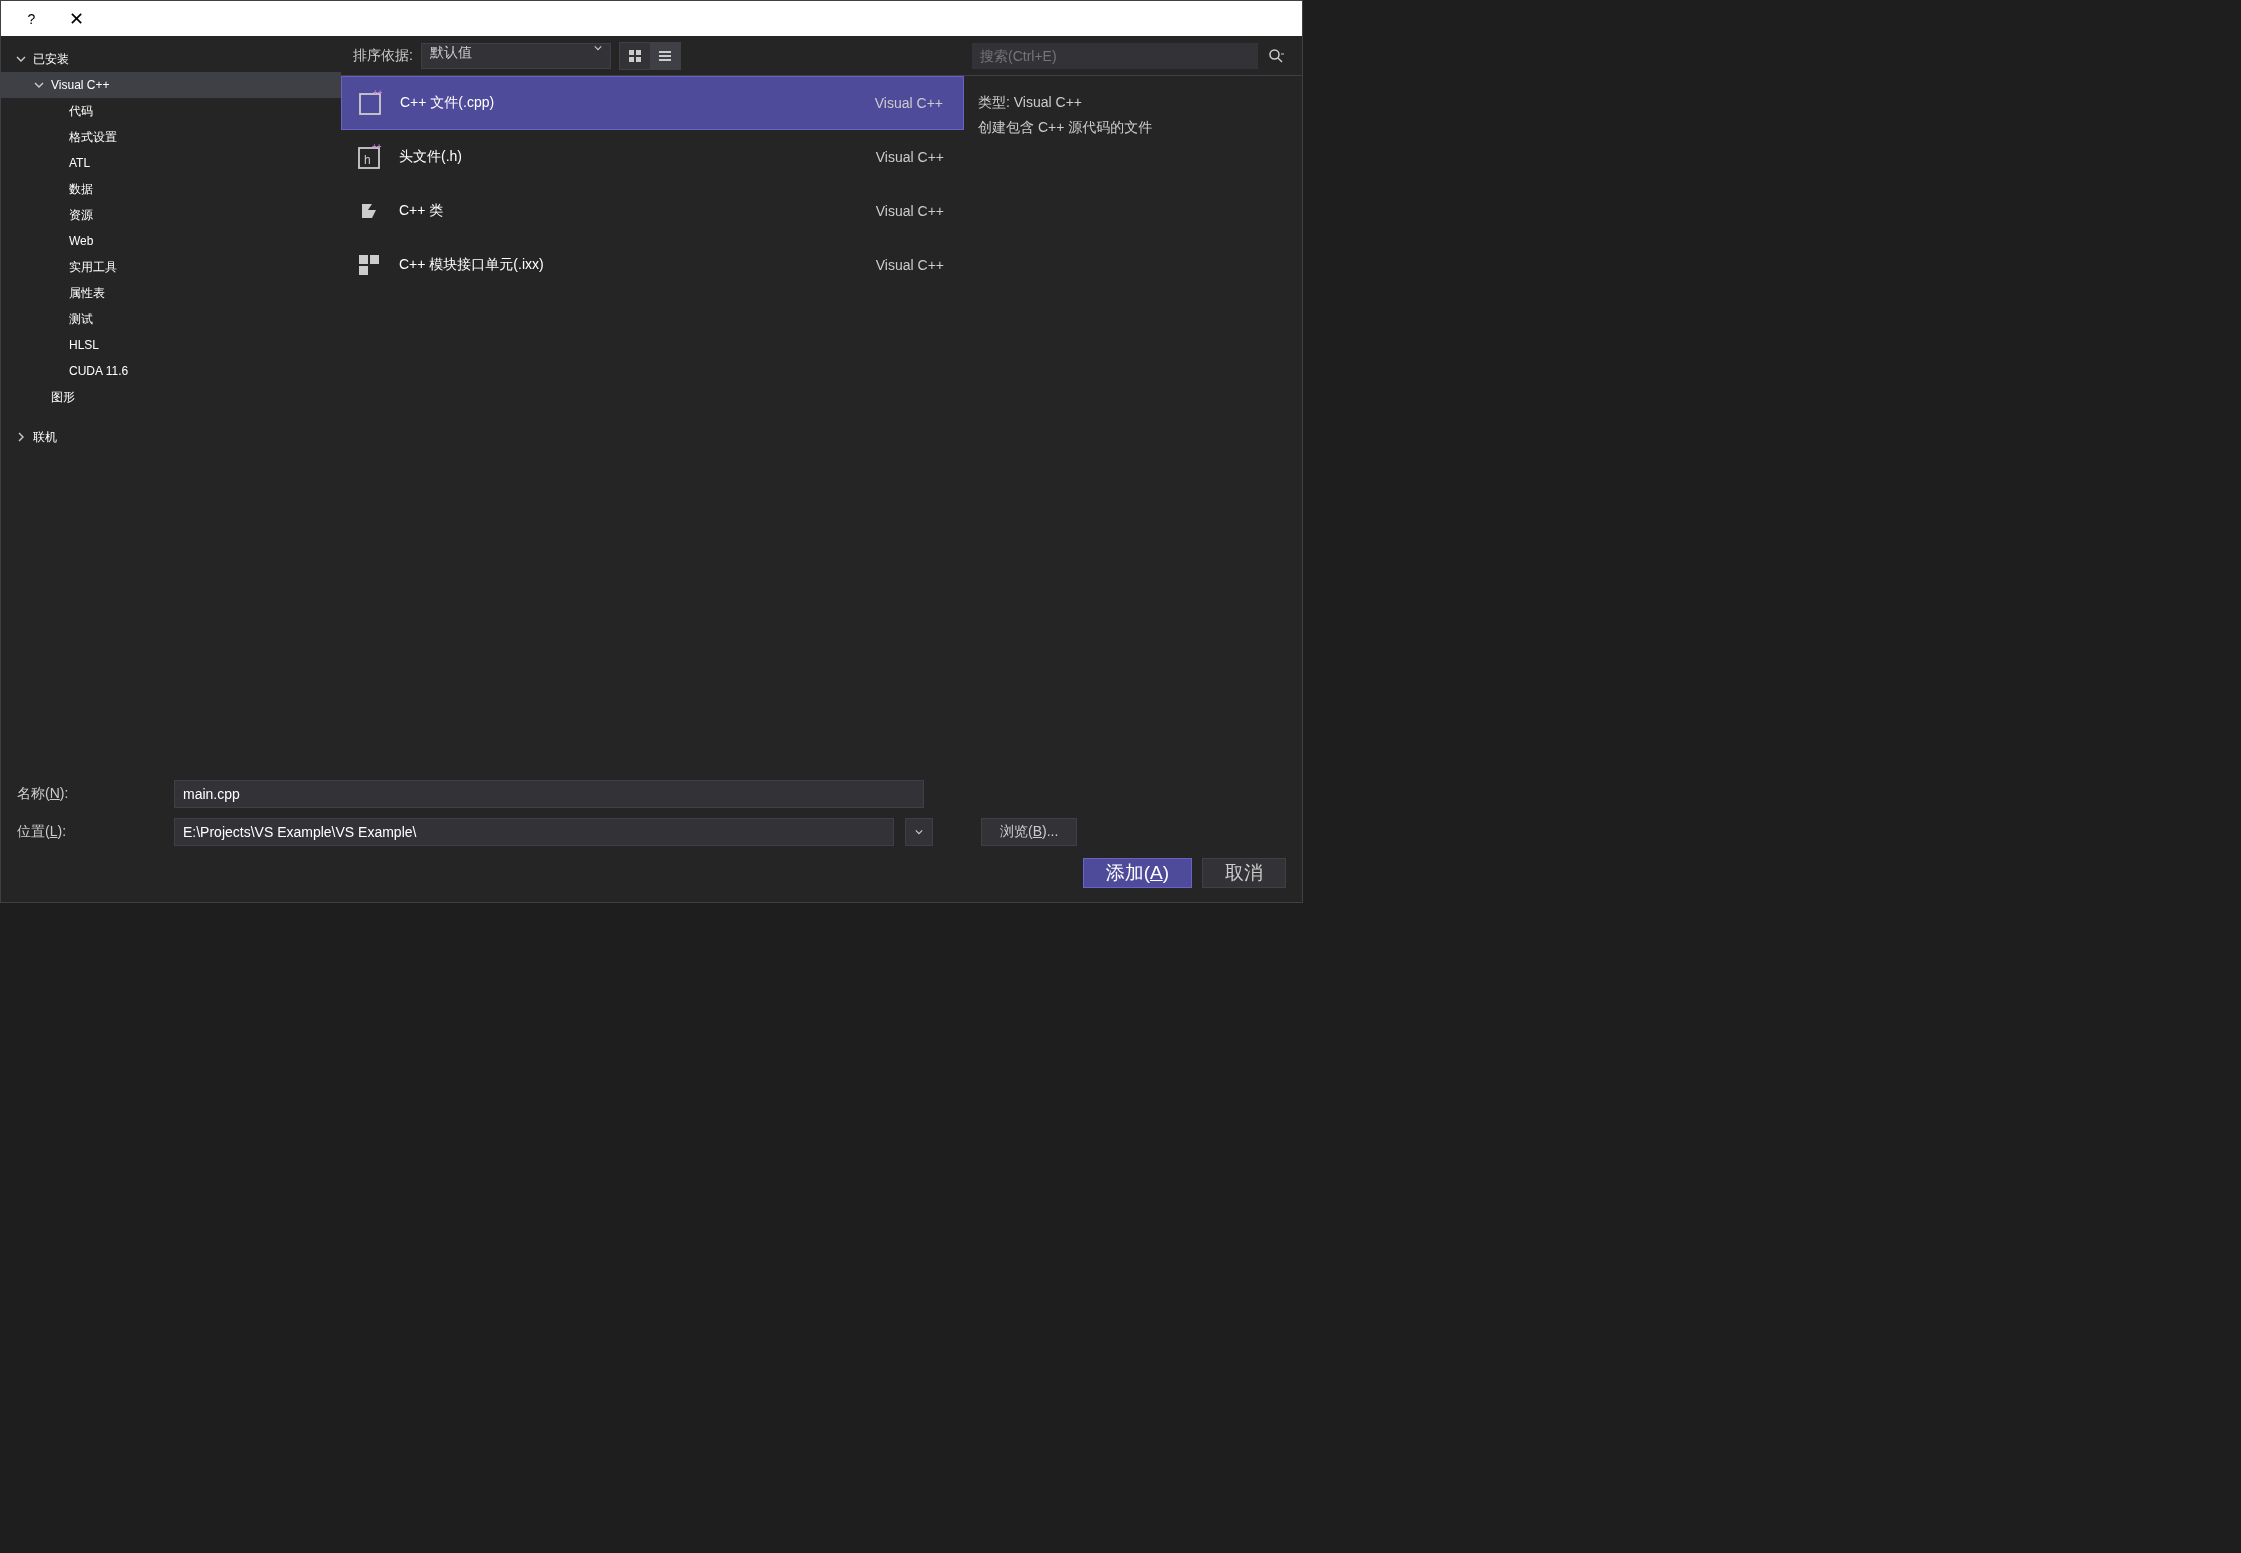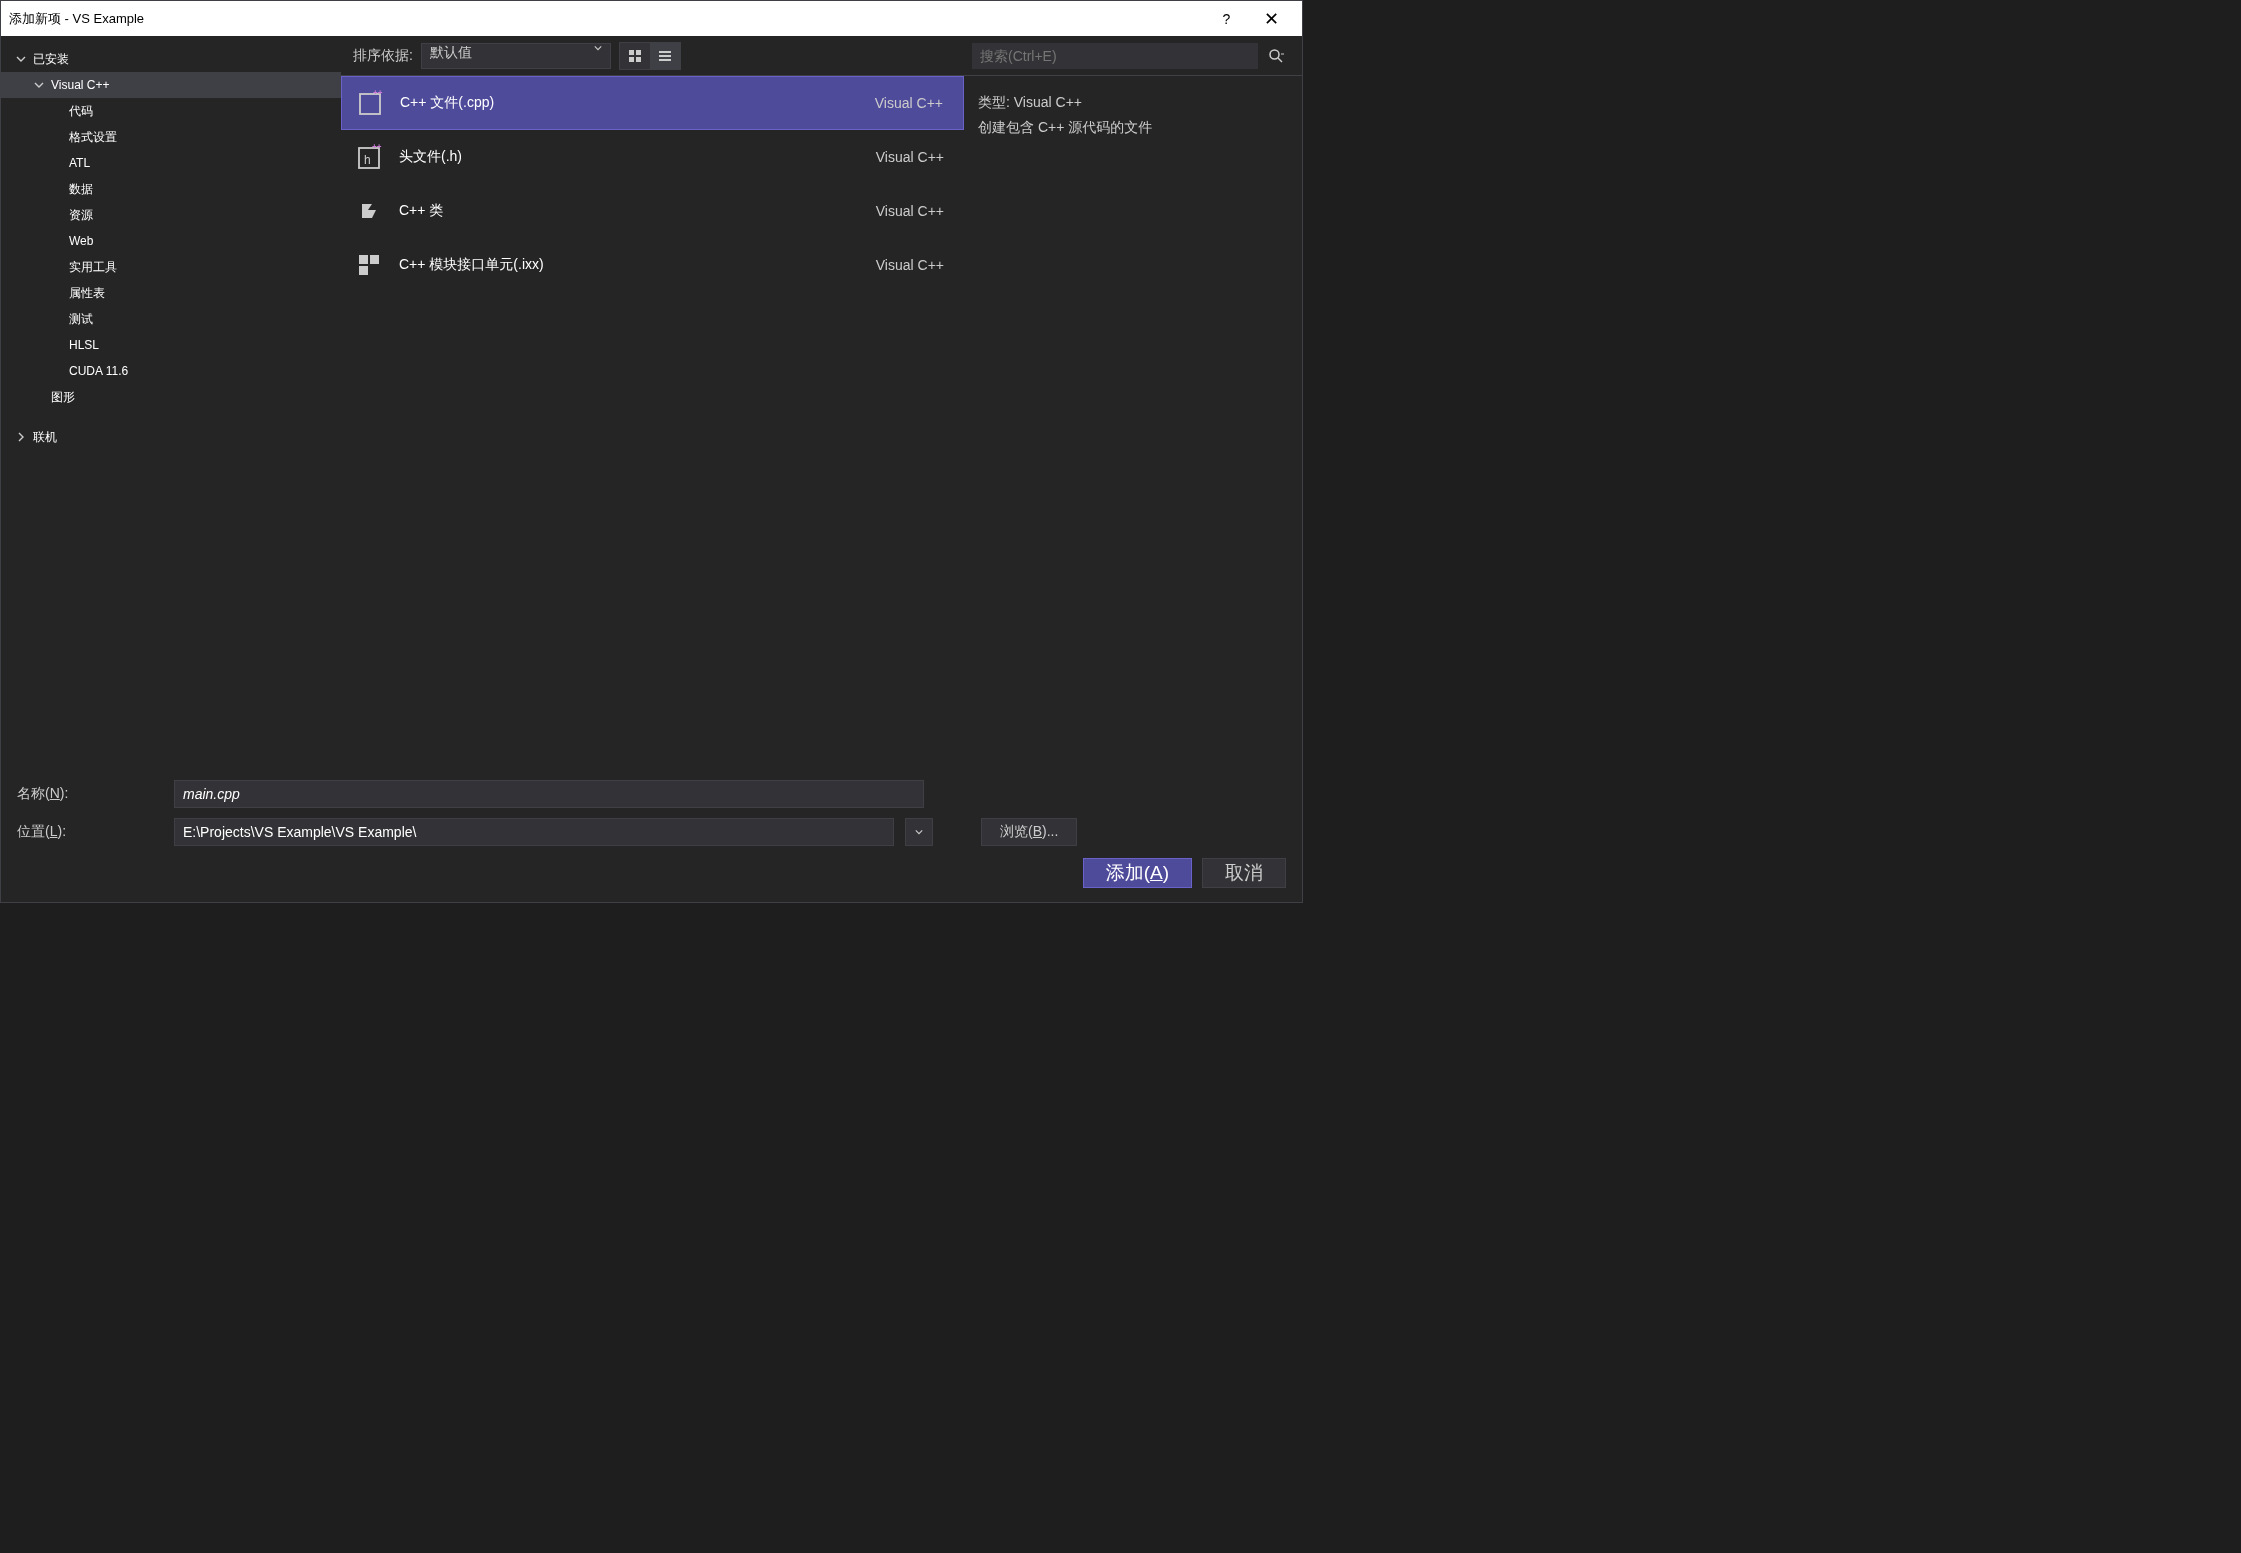--- a/index.html
+++ b/index.html
@@ -35,35 +35,34 @@
   .search-box { height: 40px; display: flex; align-items: center; background: #252526; border-bottom: 1px solid #3f3f46; }
   .search-input { flex: 1; background: #333337; border: none; color: #ccc; height: 26px; padding: 0 8px; margin-left: 8px; outline: none; font-size: 14px; }
   .search-icon-btn { width: 36px; height: 26px; display: flex; align-items: center; justify-content: center; cursor: pointer; color: #ccc; margin-right: 8px; }
   .info-panel { padding: 14px; color: #ccc; font-size: 14px; line-height: 1.8; }
   .info-label { color: #ccc; }
   .bottom-panel { background: #252526; padding: 12px 16px 14px 16px; display: flex; flex-direction: column; gap: 10px; }
   .form-row { display: flex; align-items: center; gap: 12px; }
   .form-label { width: 145px; color: #ccc; font-size: 14px; }
   .form-label u { text-decoration: underline; }
   .form-input { background: #333337; border: 1px solid #3f3f46; color: #fff; height: 28px; padding: 0 8px; outline: none; font-size: 14px; }
-  .name-input { width: 750px; font-style: italic; }
+  .name-input { width: 750px; }
   .location-input { width: 720px; }
   .location-dropdown-btn { width: 28px; height: 28px; background: #333337; border: 1px solid #3f3f46; display: flex; align-items: center; justify-content: center; cursor: pointer; margin-left: -1px; }
   .browse-btn { background: #333337; border: 1px solid #3f3f46; color: #ccc; height: 28px; padding: 0 18px; cursor: pointer; margin-left: 36px; font-size: 14px; }
   .action-row { display: flex; justify-content: flex-end; gap: 10px; margin-top: 2px; }
   .btn { height: 30px; padding: 0 22px; border: 1px solid #3f3f46; background: #333337; color: #ccc; cursor: pointer; font-size: 19px; display: flex; align-items: center; }
   .btn.primary { background: #4f4b9b; color: #fff; border-color: #6a62c9; }
   svg { display: block; }
 </style>
 </head>
 <body>
 
 <div class="window">
   <div class="titlebar">
-    <span class="titlebar-title">添加新项 - VS Example</span>
     <div class="titlebar-btns">
       <div class="titlebar-btn">
           <span>?</span>
         </div>
       <div class="titlebar-btn close">
           <span>✕</span>
         </div>
     </div>
   </div>
 

